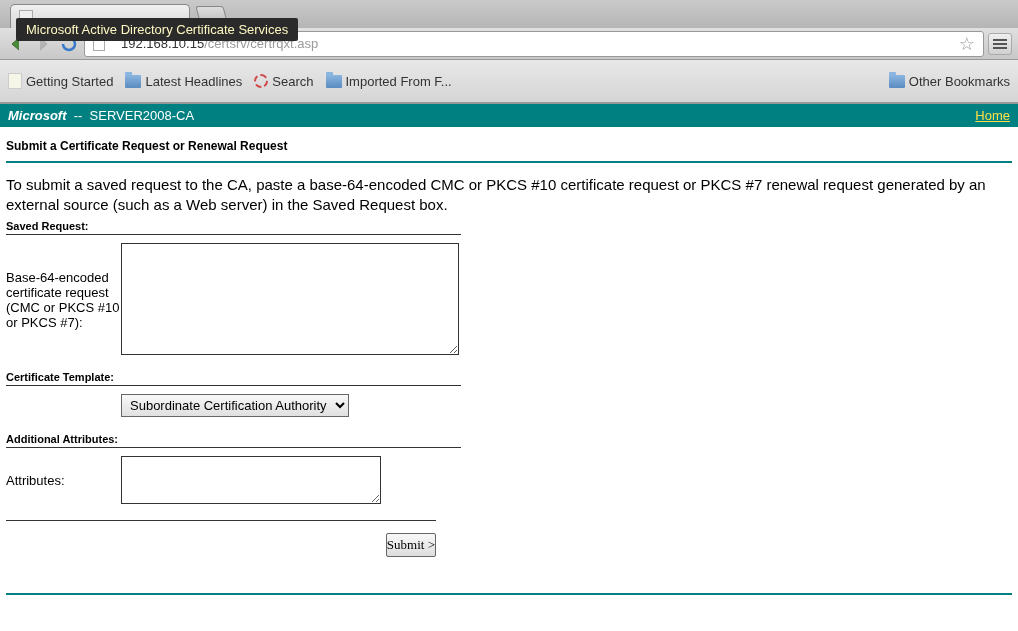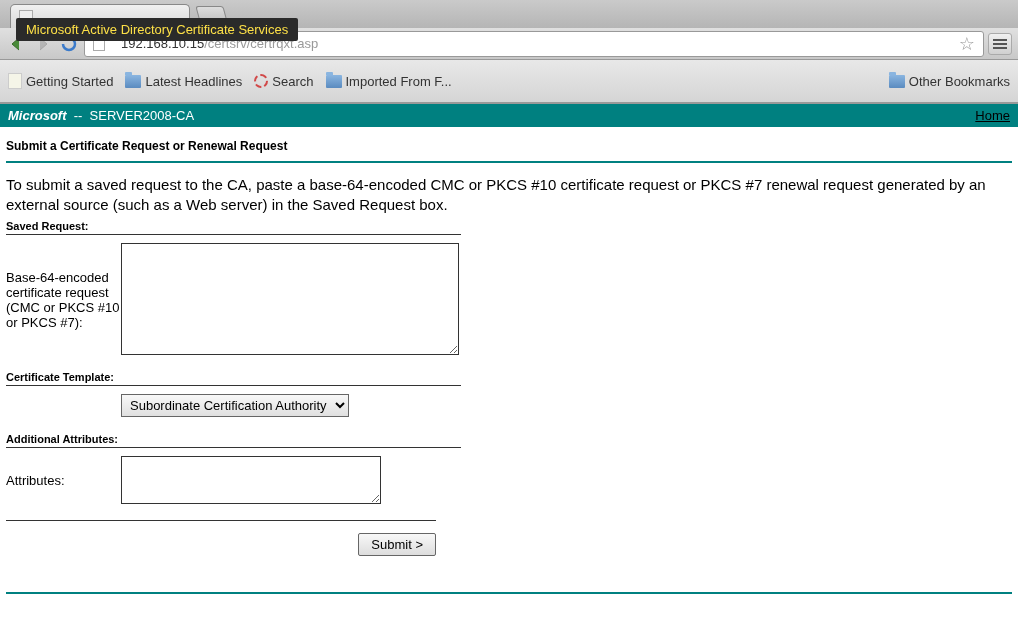--- a/index.html
+++ b/index.html
@@ -39,21 +39,21 @@
       width: 14px;
       height: 14px;
       background: #eee;
       border: 1px solid #aaa;
     }
     .tooltip {
       position: absolute;
       top: 13px;
       left: 5px;
       background: #2a2a2a;
-      color: #fde047;
+      color: #fef9c3;
       padding: 4px 10px;
       font-size: 13px;
       border-radius: 2px;
       z-index: 100;
       white-space: nowrap;
     }
     .new-tab {
       width: 28px;
       height: 20px;
       margin-left: 8px;
@@ -169,21 +169,21 @@
       display: flex;
       align-items: center;
       font-size: 13px;
     }
     .page-header .ms-bold {
       font-weight: bold;
       font-style: italic;
     }
     .page-header .home-link {
       margin-left: auto;
-      color: #000000;
+      color: #fde047;
       text-decoration: underline;
     }
     
     .content {
       padding: 12px 6px;
     }
     .page-title {
       font-size: 12px;
       font-weight: bold;
       padding-bottom: 8px;
@@ -248,25 +248,26 @@
     .submit-row {
       width: 430px;
       display: flex;
       justify-content: flex-end;
       border-top: 1px solid #333;
       padding-top: 12px;
       margin-top: 8px;
     }
     
     button.submit-btn {
-      padding: 3px 12px;
+      padding: 3px 0;
       font-size: 13px;
       border: 1px solid #666;
       background: linear-gradient(to bottom, #f8f8f8, #ddd);
       border-radius: 2px;
+      font-family: Liberation Serif, serif;
     }
     
     .bottom-rule {
       border: none;
       border-top: 2px solid #008080;
       margin-top: 36px;
     }
     
     .page-icon-sm {
       width: 12px;

